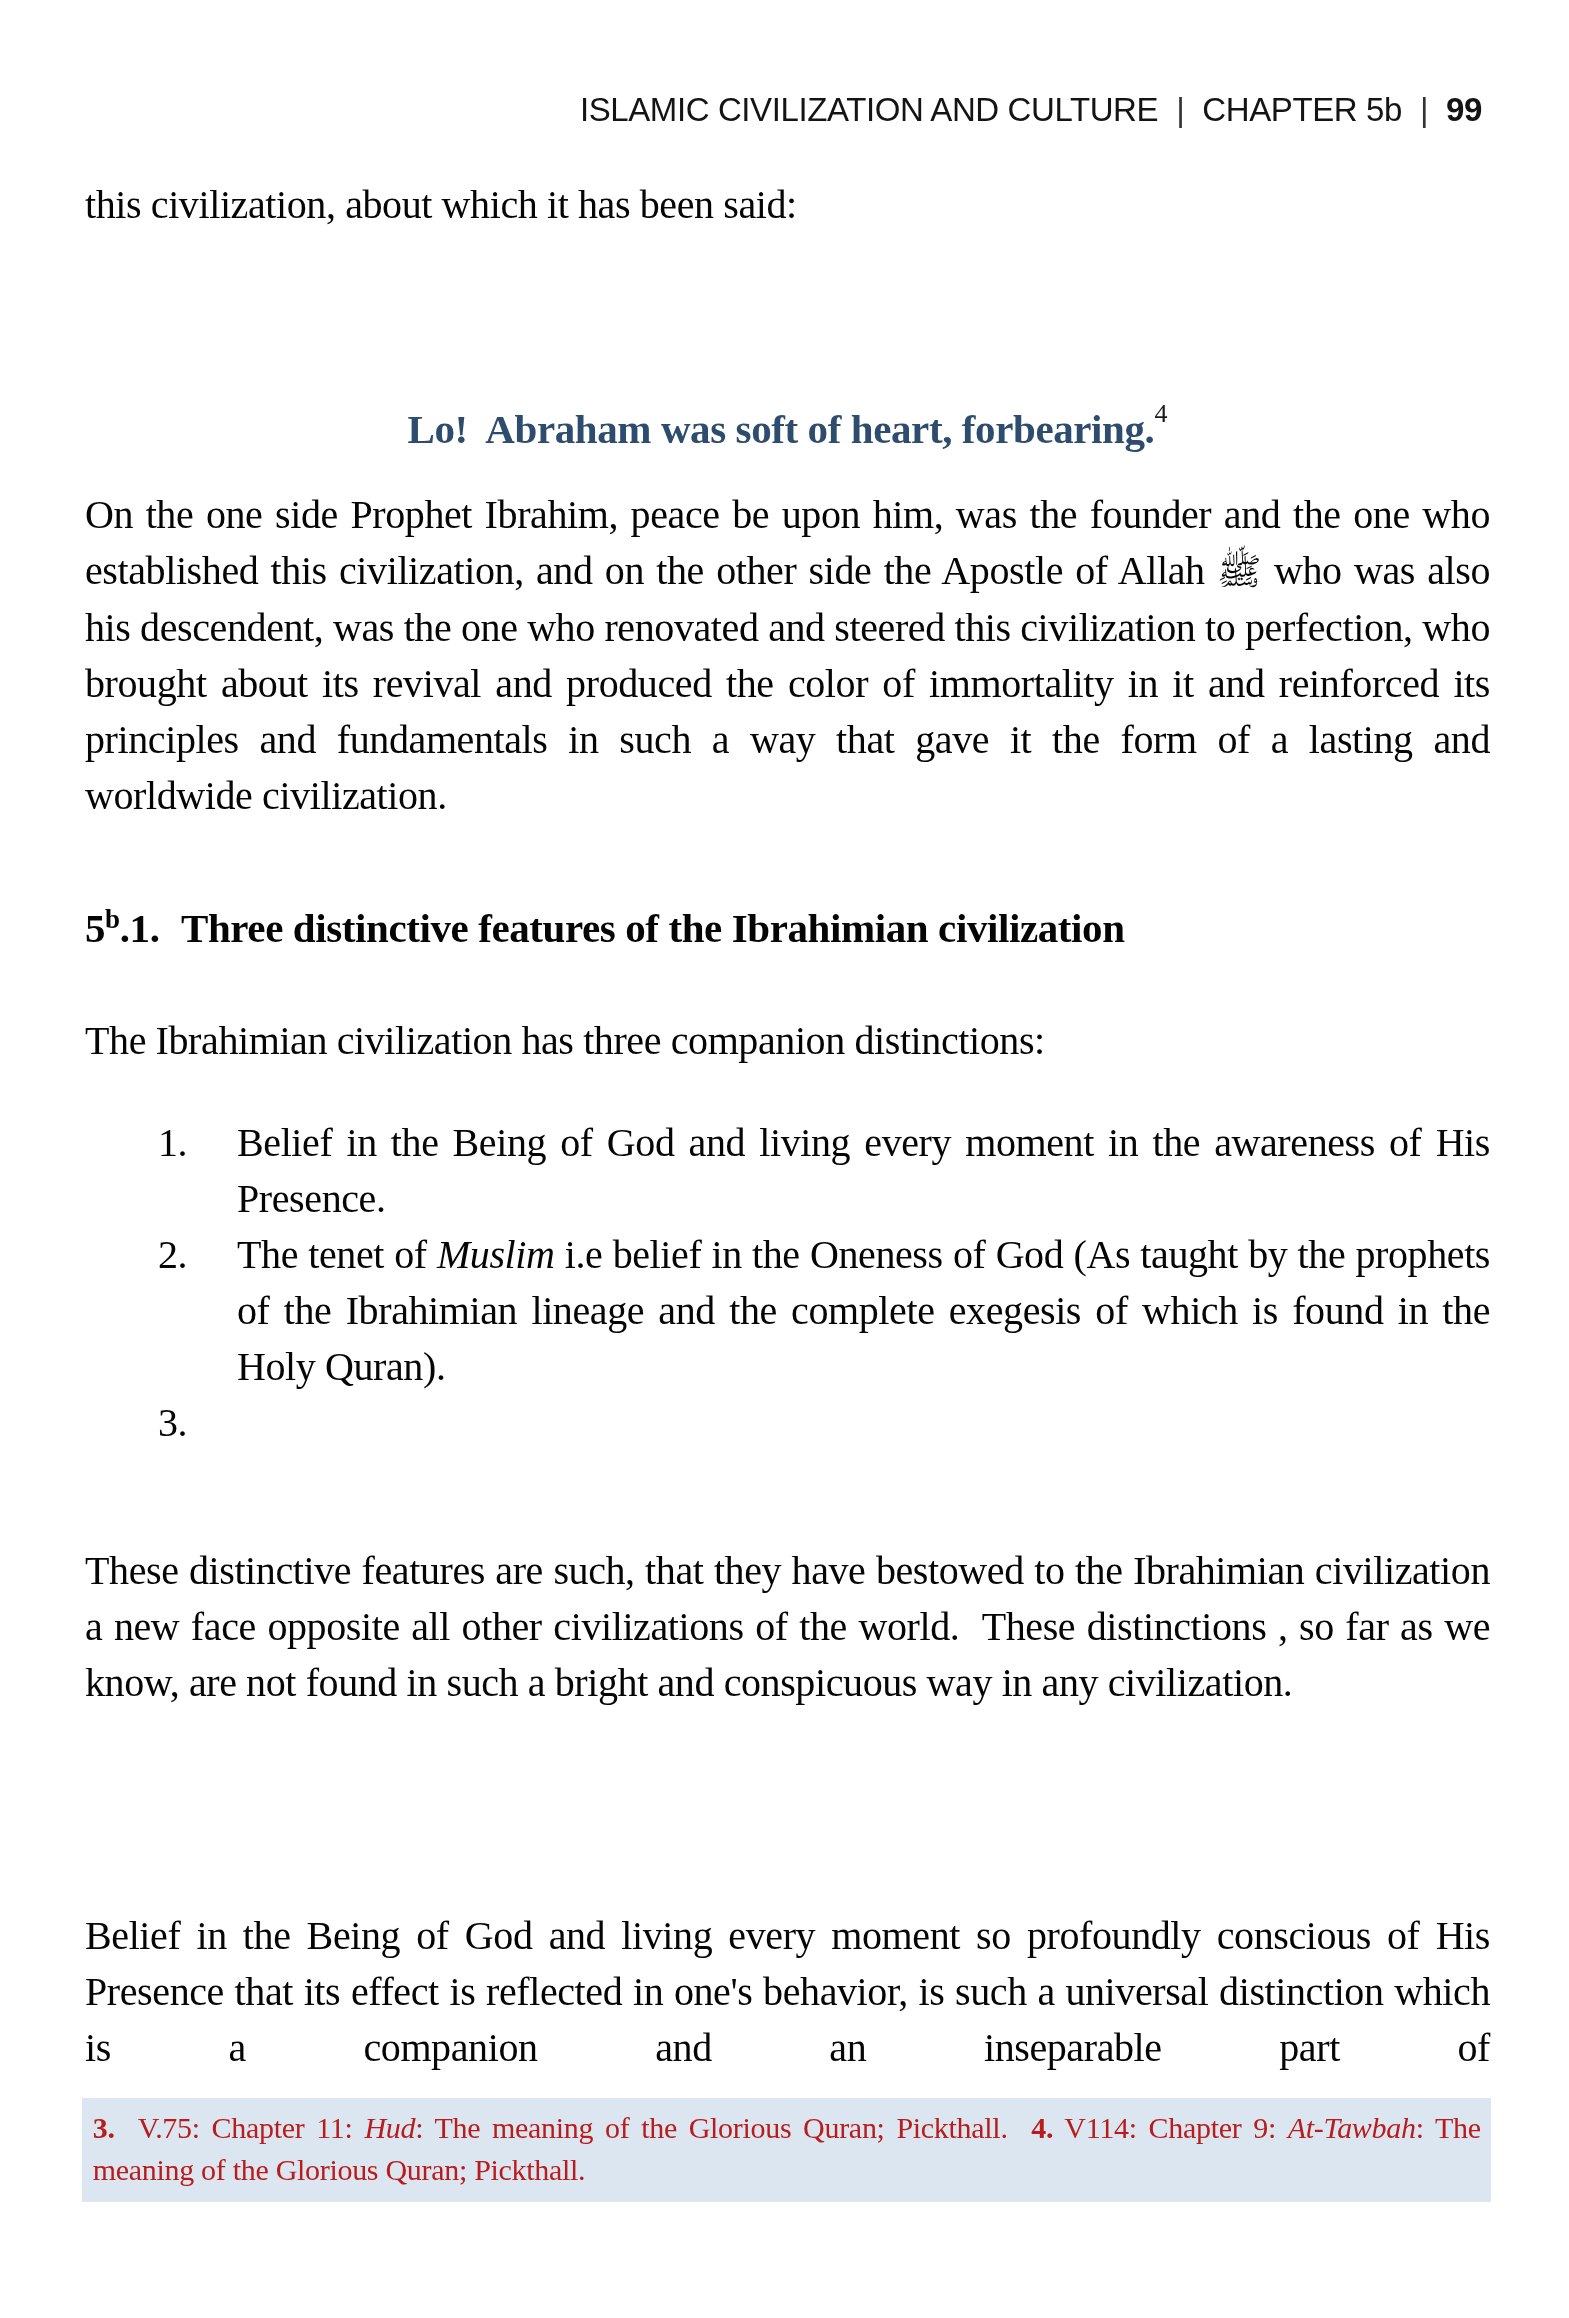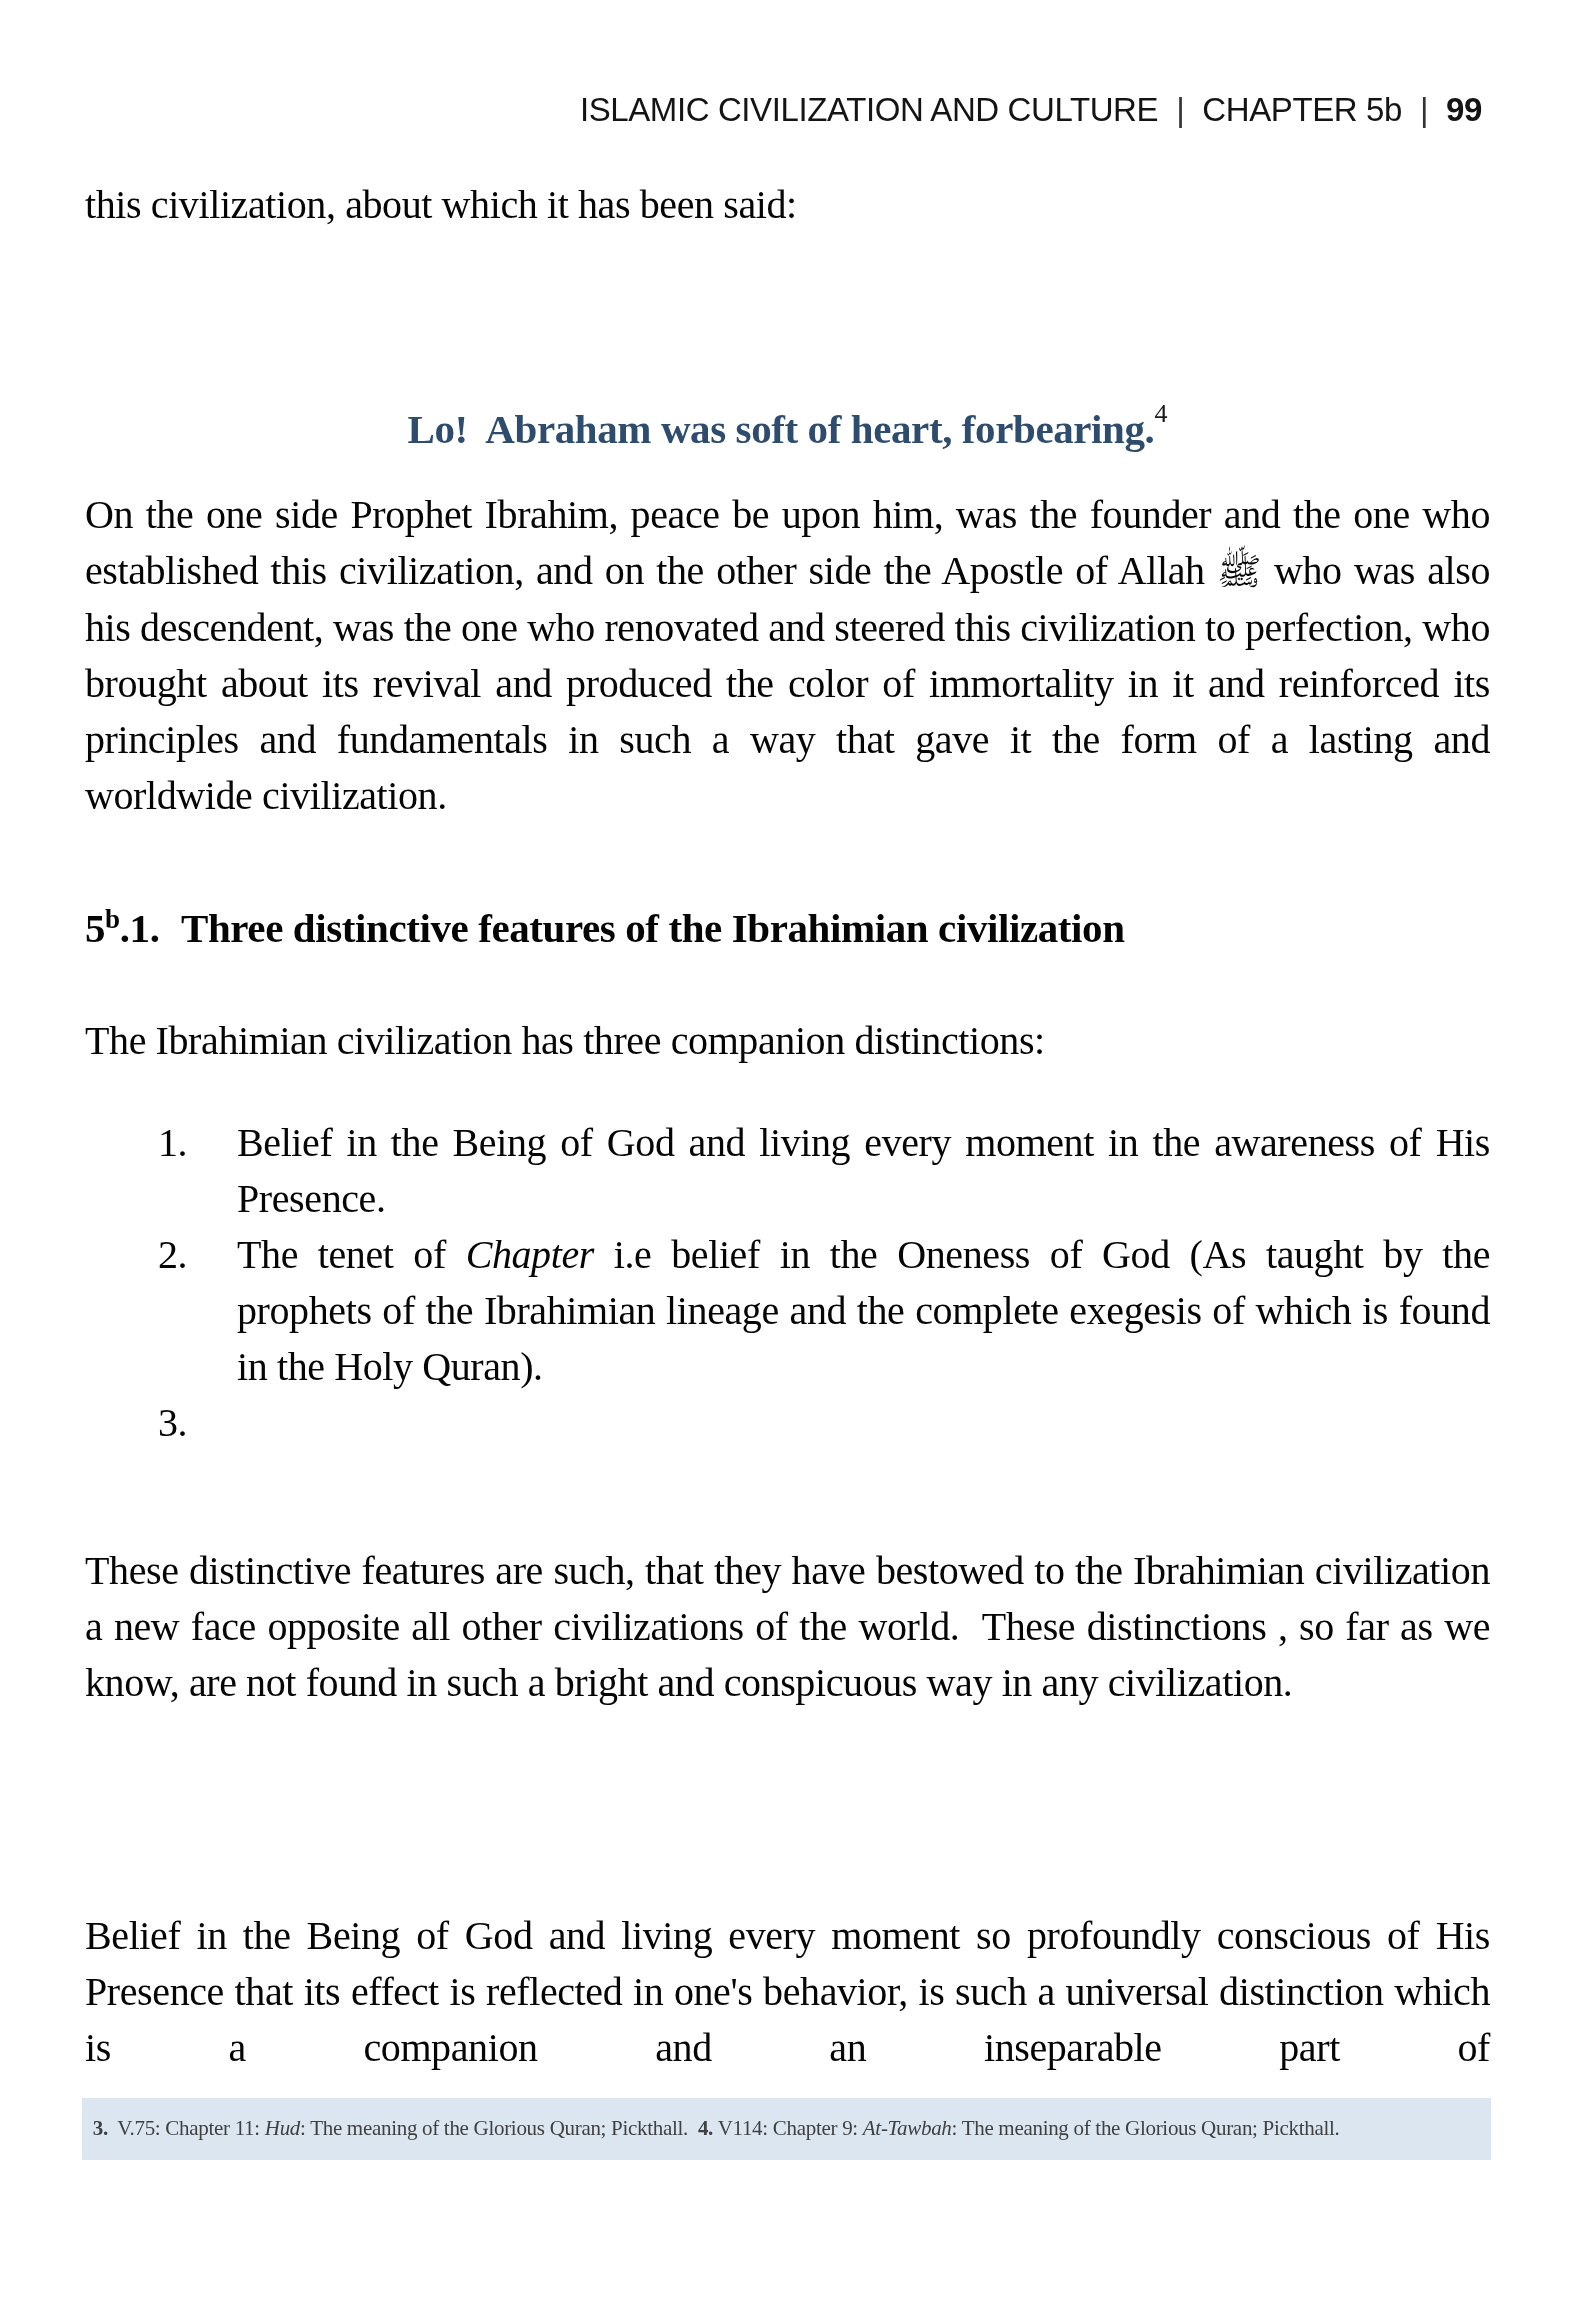--- a/index.html
+++ b/index.html
@@ -53,22 +53,22 @@
   .list{top:1115px;}
   .list-item{display:flex;align-items:flex-start;}
   .list-item .marker{flex:0 0 79px;margin-left:73px;font-size:40px;line-height:56px;letter-spacing:-0.4px;}
   .list-item .content{flex:1;text-align:justify;font-size:40px;line-height:56px;letter-spacing:-0.4px;}
 
   .pbuh{font-size:0.92em;}
 
   .footnote{
     position:absolute;left:82px;top:2098px;width:1388px;
     background:#dce6f1;padding:9px 10.7px 10.7px 10.7px;
-    font-size:21px;line-height:42px;letter-spacing:-0.3px;
-    text-align:justify;color:#404040;
+    font-size:30px;line-height:42px;letter-spacing:-0.3px;
+    text-align:justify;color:#b91c1c;
   }
 </style>
 </head>
 <body>
 
 <div class="page">
 
   <div class="header">
     <span>ISLAMIC CIVILIZATION AND CULTURE</span><span class="sep">|</span><span>CHAPTER 5b</span><span class="sep">|</span><span class="pagenum">99</span>
   </div>
@@ -88,21 +88,21 @@
 
   <div class="block bodytext list-intro">The Ibrahimian civilization has three companion distinctions:</div>
 
   <div class="block list">
     <div class="list-item">
       <div class="marker">1.</div>
       <div class="content"><span>Belief in the Being of God and living every moment in the awareness of His Presence.</span></div>
     </div>
     <div class="list-item">
       <div class="marker">2.</div>
-      <div class="content"><span>The tenet of </span><span style="font-style: italic;">Chapter</span><span> i.e belief in the Oneness of God (As taught by the prophets of the Ibrahimian lineage and the complete exegesis of which is found in the Holy Quran).</span></div>
+      <div class="content"><span>The tenet of </span><span style="font-style: italic;">Muslim</span><span> i.e belief in the Oneness of God (As taught by the prophets of the Ibrahimian lineage and the complete exegesis of which is found in the Holy Quran).</span></div>
     </div>
     <div class="list-item">
       <div class="marker">3.</div>
     </div>
   </div>
 
   <div class="block bodytext para para-2">These distinctive features are such, that they have bestowed to the Ibrahimian civilization a new face opposite all other civilizations of the world.&nbsp; These distinctions , so far as we know, are not found in such a bright and conspicuous way in any civilization.</div>
 
 
   <div class="block bodytext para para-3 justify-last">Belief in the Being of God and living every moment so profoundly conscious of His Presence that its effect is reflected in one's behavior, is such a universal distinction which is a companion and an inseparable part of</div>

